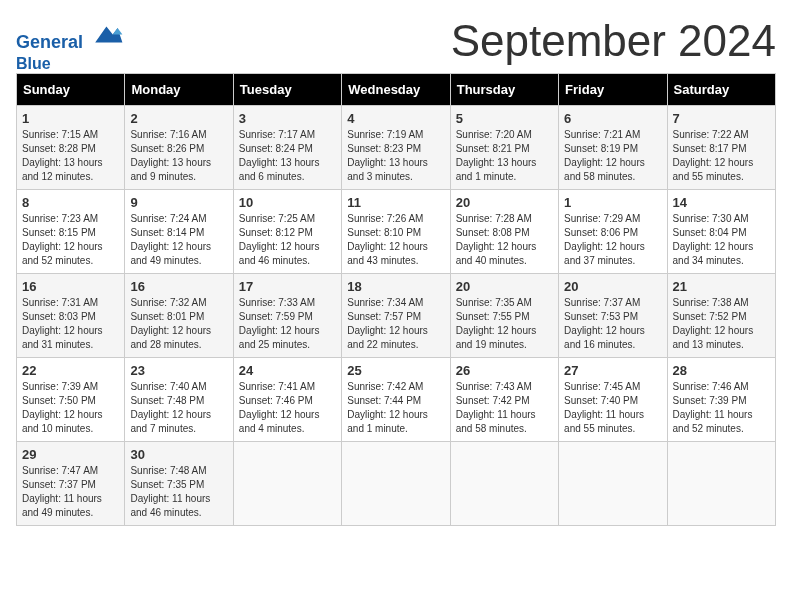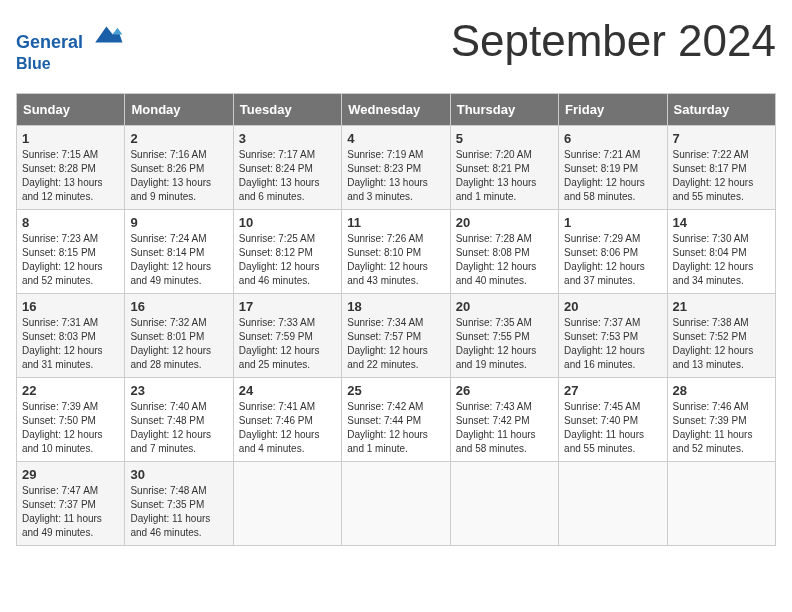--- a/index.html
+++ b/index.html
@@ -7,21 +7,21 @@
       font-family: Arial, sans-serif;
       background: #fff;
       width: 792px;
       min-height: 612px;
       padding: 16px;
     }
     .header {
       display: flex;
       justify-content: space-between;
       align-items: flex-start;
-      margin-bottom: 20px;
+      margin-bottom: 0;
     }
     .logo {
       display: flex;
       align-items: center;
     }
     .logo-text {
       font-size: 18px;
       font-weight: bold;
       color: #333;
       line-height: 1.2;
@@ -45,21 +45,21 @@
     .location {
       font-size: 14px;
       color: #555;
     }
     table {
       width: 100%;
       border-collapse: collapse;
       font-size: 11px;
     }
     thead tr th {
-      background-color: #737373;
+      background-color: #000000;
       color: white;
       padding: 8px 6px;
       text-align: left;
       font-size: 13px;
       font-weight: bold;
       border: 1px solid #ccc;
     }
     tbody tr td {
       border: 1px solid #ccc;
       vertical-align: top;

